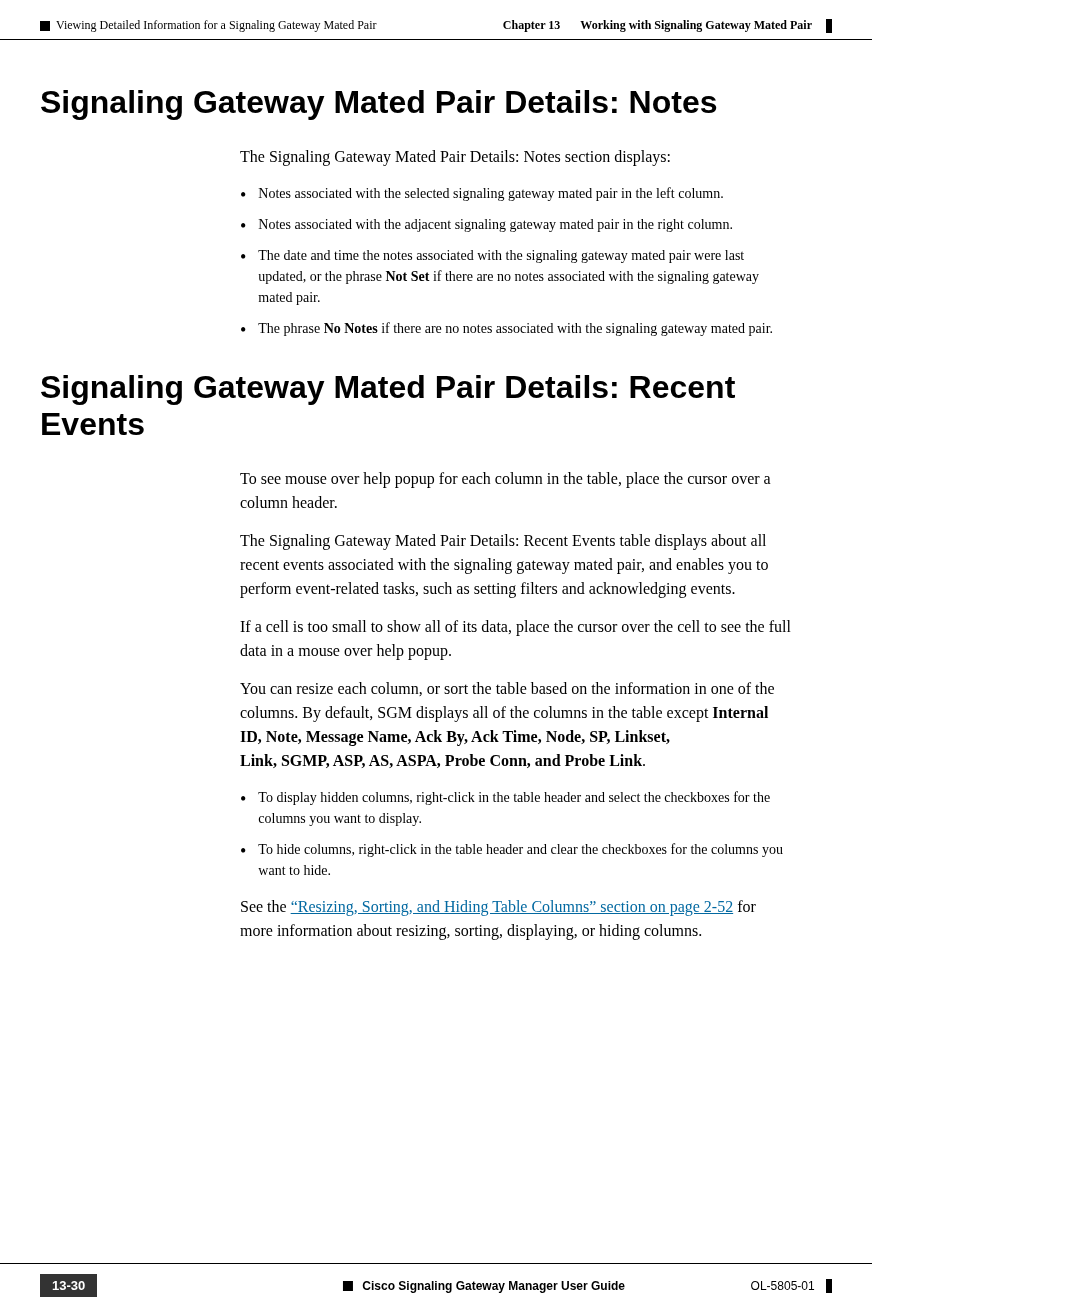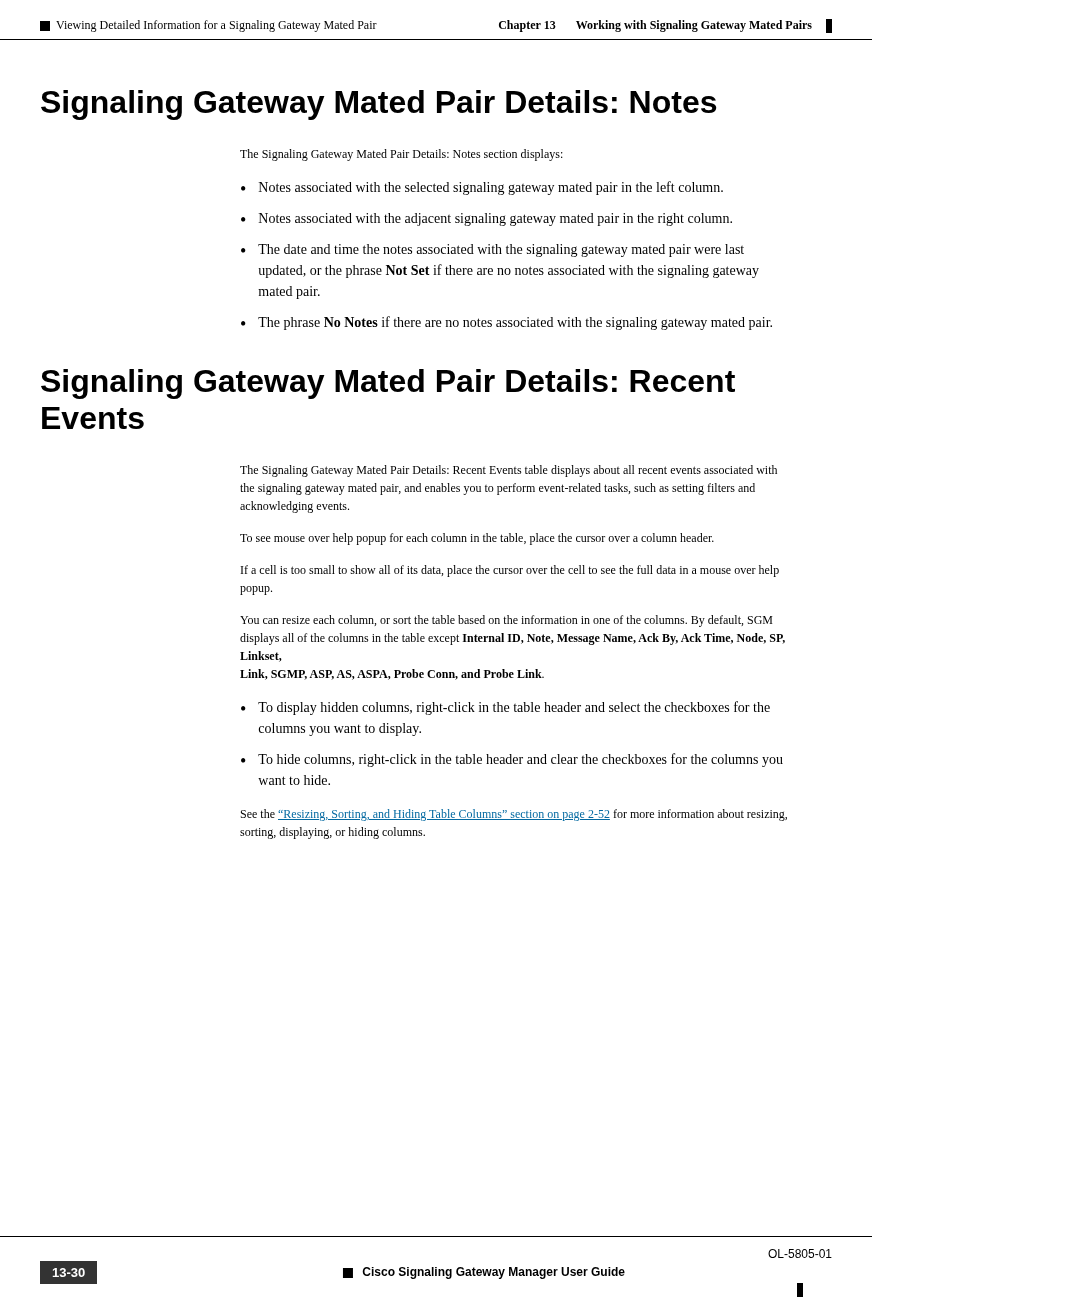--- a/index.html
+++ b/index.html
@@ -80,21 +80,21 @@
       font-weight: bold;
       color: #000000;
       margin-bottom: 24px;
       margin-top: 10px;
     }
 
     
     .body-text {
       margin-left: 200px;
       margin-right: 40px;
-      font-size: 12px;
+      font-size: 16px;
       line-height: 1.5;
       margin-bottom: 14px;
     }
 
     
     .bullet-list {
       margin-left: 200px;
       margin-right: 40px;
       margin-bottom: 14px;
     }
@@ -162,21 +162,20 @@
       font-family: Arial, Helvetica, sans-serif;
       padding: 4px 12px;
     }
 
     .footer-right {
       font-size: 12px;
       font-family: Arial, Helvetica, sans-serif;
       display: flex;
       align-items: center;
       gap: 4px;
-      flex-direction: column;
     }
 
     .footer-right .bar-icon {
       width: 6px;
       height: 14px;
       background: #000;
       display: inline-block;
     }
 
     .section-gap {
@@ -189,21 +188,21 @@
 <div class="page">
 
   <div class="page-header">
     <div class="header-left">
       <span class="square-icon"></span>
       <span>Viewing Detailed Information for a Signaling Gateway Mated Pair</span>
     </div>
     <div class="header-right">
       <span>Chapter 13</span>
       &nbsp;&nbsp;&nbsp;&nbsp;
-      <span>Working with Signaling Gateway Mated Pairs</span>
+      <span>Working with Signaling Gateway Mated Pair</span>
       &nbsp;&nbsp;
       <span class="bar-icon"></span>
     </div>
   </div>
 
   <div class="content">
 
     <h1 class="section-heading">Signaling Gateway Mated Pair Details: Notes</h1>
 
     <p class="body-text">The Signaling Gateway Mated Pair Details: Notes section displays:</p>
@@ -227,23 +226,23 @@
         <span class="bullet-dot">•</span>
         <span class="bullet-text">
           <span>The phrase </span><span class="bold">No Notes</span><span> if there are no notes associated with the signaling gateway mated pair.</span>
         </span>
       </li>
     </ul>
 
     <div class="section-gap">
       <h1 class="section-heading">Signaling Gateway Mated Pair Details: Recent Events</h1>
 
+      <p class="body-text">To see mouse over help popup for each column in the table, place the cursor over a column header.</p>
+
       <p class="body-text">The Signaling Gateway Mated Pair Details: Recent Events table displays about all recent events associated with the signaling gateway mated pair, and enables you to perform event-related tasks, such as setting filters and acknowledging events.</p>
-
-      <p class="body-text">To see mouse over help popup for each column in the table, place the cursor over a column header.</p>
 
       <p class="body-text">If a cell is too small to show all of its data, place the cursor over the cell to see the full data in a mouse over help popup.</p>
 
       <p class="body-text">
         <span>You can resize each column, or sort the table based on the information in one of the columns. By default, SGM displays all of the columns in the table except </span><span class="bold">Internal ID</span><span class="bold">, </span><span class="bold">Note</span><span class="bold">, </span><span class="bold">Message Name</span><span class="bold">, </span><span class="bold">Ack By</span><span class="bold">, </span><span class="bold">Ack Time</span><span class="bold">, </span><span class="bold">Node</span><span class="bold">, </span><span class="bold">SP</span><span class="bold">, </span><span class="bold">Linkset</span><span class="bold">,<br></span><span class="bold">Link</span><span class="bold">, </span><span class="bold">SGMP</span><span class="bold">, </span><span class="bold">ASP</span><span class="bold">, </span><span class="bold">AS</span><span class="bold">, </span><span class="bold">ASPA</span><span class="bold">, </span><span class="bold">Probe Conn</span><span class="bold">, and </span><span class="bold">Probe Link</span><span>.</span>
       </p>
 
       <ul class="bullet-list">
         <li class="bullet-item">
           <span class="bullet-dot">•</span>

